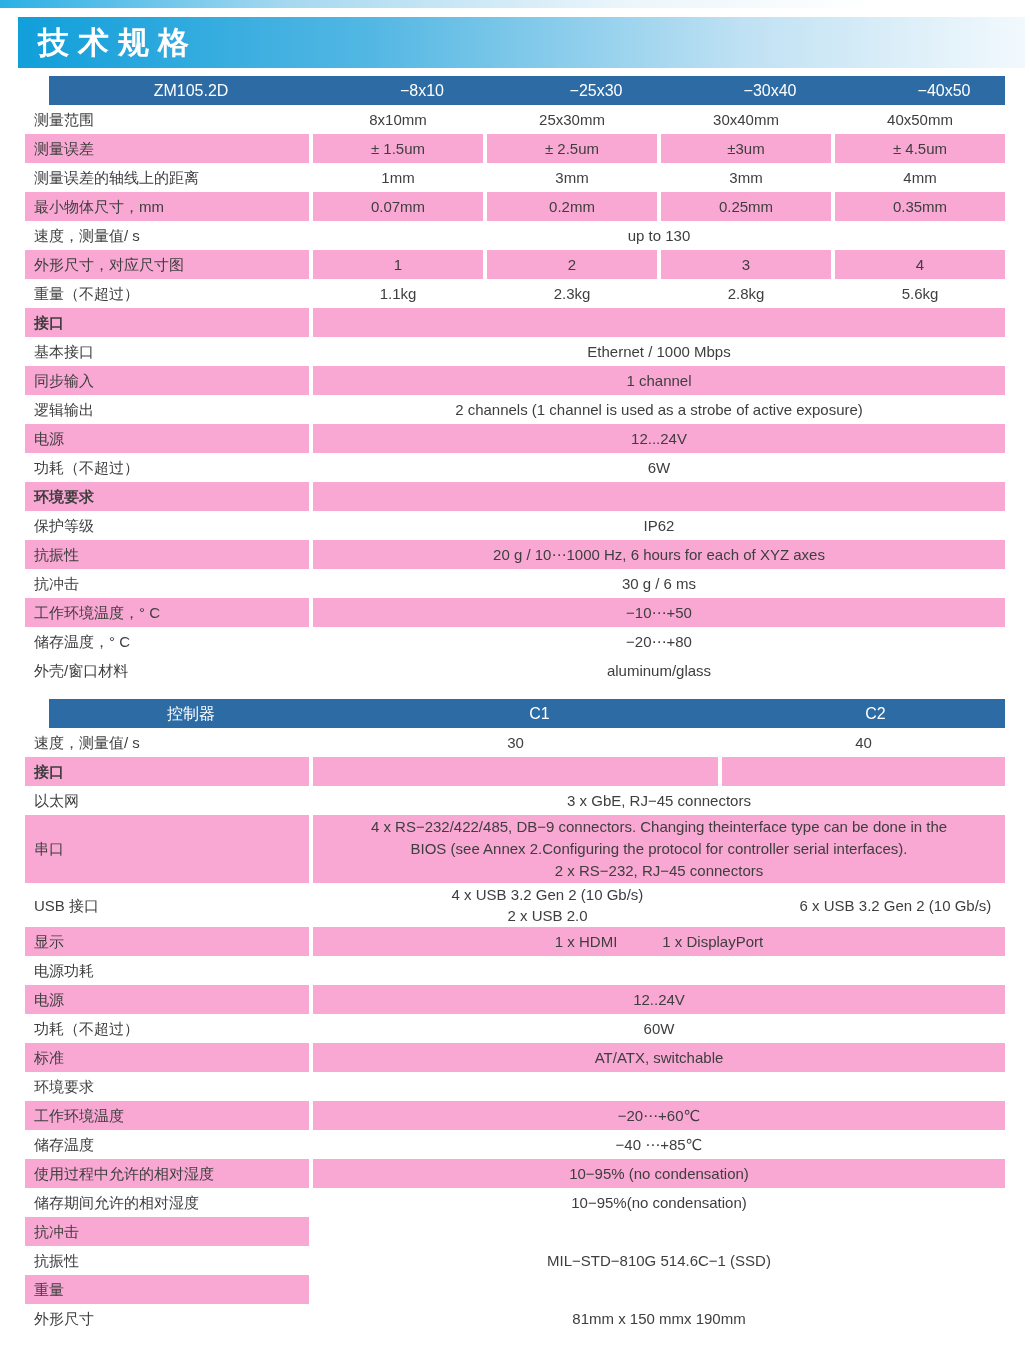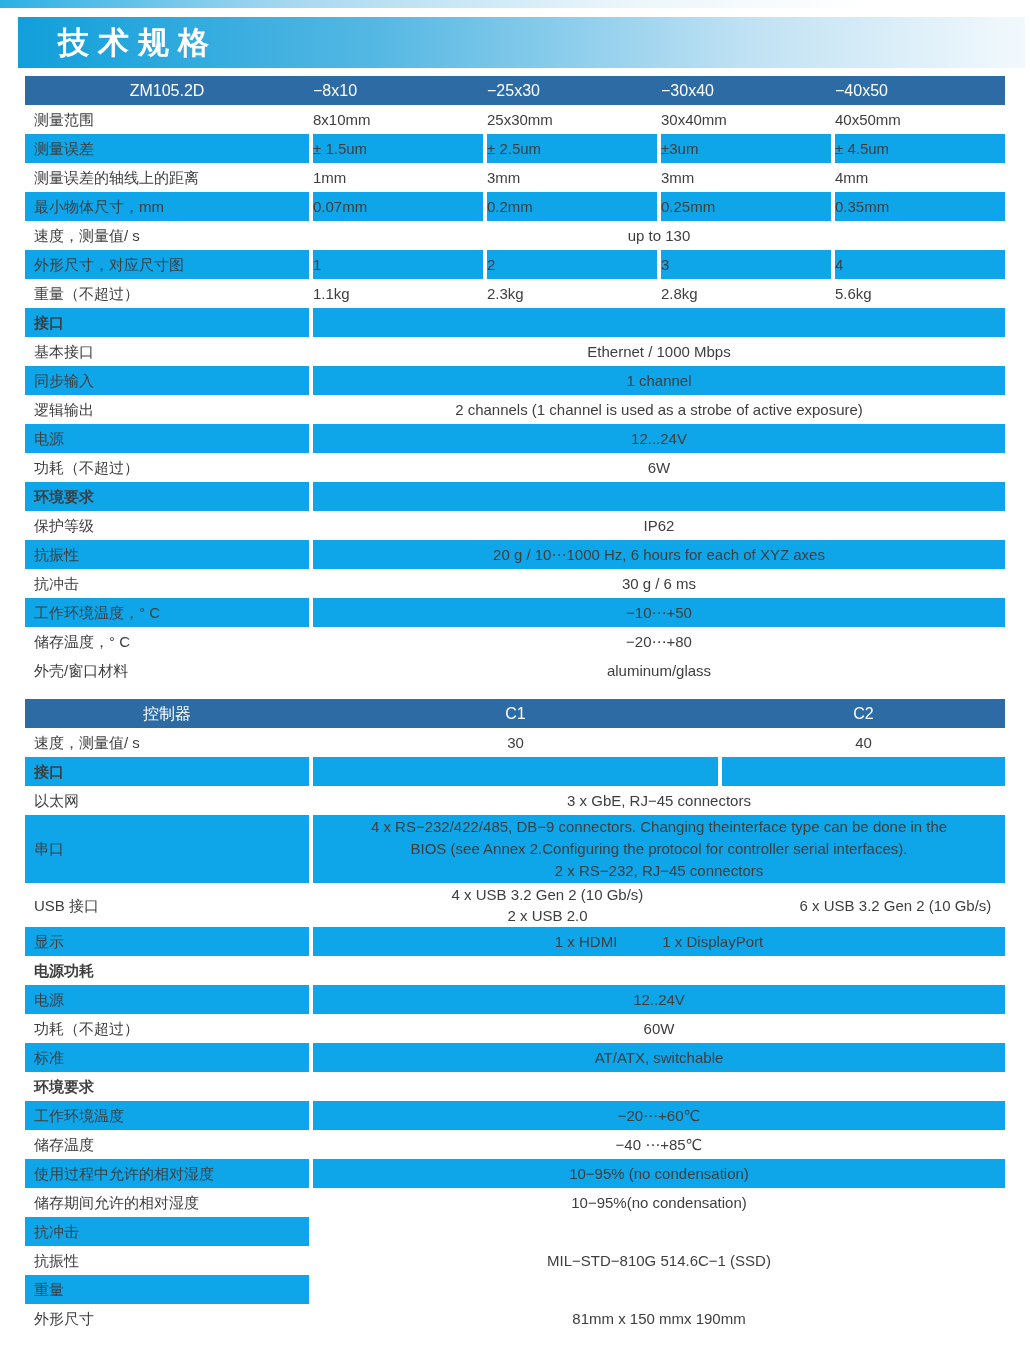--- a/index.html
+++ b/index.html
@@ -6,36 +6,36 @@
   body{
     width:1030px;height:1369px;background:#ffffff;overflow:hidden;
     font-family:"Liberation Sans","DejaVu Sans",sans-serif;color:#3e3e3e;
   }
   .topstrip{height:8px;background:linear-gradient(90deg,#2ab0e4 0%,#a6d8f0 28%,#eaf5fb 60%,#ffffff 85%);}
   .banner{
     margin:9px 5px 0 18px;height:51px;
     background:linear-gradient(90deg,#119fda 0%,#53b7e3 35%,#bfe1f3 72%,#f2f9fd 100%);
     display:flex;align-items:center;
   }
-  .banner .title{color:#ffffff;font-size:31px;font-weight:bold;letter-spacing:9px;padding-left:40px;}
+  .banner .title{color:#ffffff;font-size:31px;font-weight:bold;letter-spacing:9px;padding-left:20px;}
   .tbl{margin-left:25px;width:980px;}
   .t1{margin-top:8px;}
   .t2{margin-top:14px;}
   .row{display:flex;gap:4px;height:29px;line-height:29px;font-size:15px;background:transparent;}
-  .row.head{background:#2d6ba5;color:#ffffff;font-size:16px;}
+  .row.head{background:#2d6ba5;color:#ffffff;font-size:16px;margin-left:24px;}
   .head > div{background:transparent;}
   .cell-label{flex:0 0 284px;padding-left:9px;box-sizing:border-box;white-space:nowrap;overflow:hidden;}
   .head .cell-label{text-align:center;padding-left:0;}
-  .v4{flex:0 0 170px;white-space:pre;}
+  .v4{flex:0 0 170px;text-align:center;white-space:pre;}
   .spanv{flex:1 1 auto;text-align:center;white-space:pre;}
   .c1{flex:0 0 405px;text-align:center;white-space:pre;}
   .c2{flex:1 1 auto;text-align:center;white-space:pre;}
-  .g > div{background:#0ea5e9;}
+  .g > div{background:#f9a8d4;}
   .bold{font-weight:bold;}
-  .full{flex:1 1 auto;padding-left:9px;font-weight:bold;}
+  .full{flex:1 1 auto;padding-left:9px;font-weight:normal;}
   .row.tall{height:68px;line-height:22px;}
   .row.med{height:44px;line-height:21px;gap:36px;}
   .tall .cell-label,.med .cell-label{display:flex;align-items:center;}
   .multiline{display:flex;flex-direction:column;justify-content:center;text-align:center;}
   .cellflex{display:flex;align-items:center;justify-content:center;}
   .dispgap{display:inline-block;width:45px;}
 </style>
 </head>
 <body>
 

